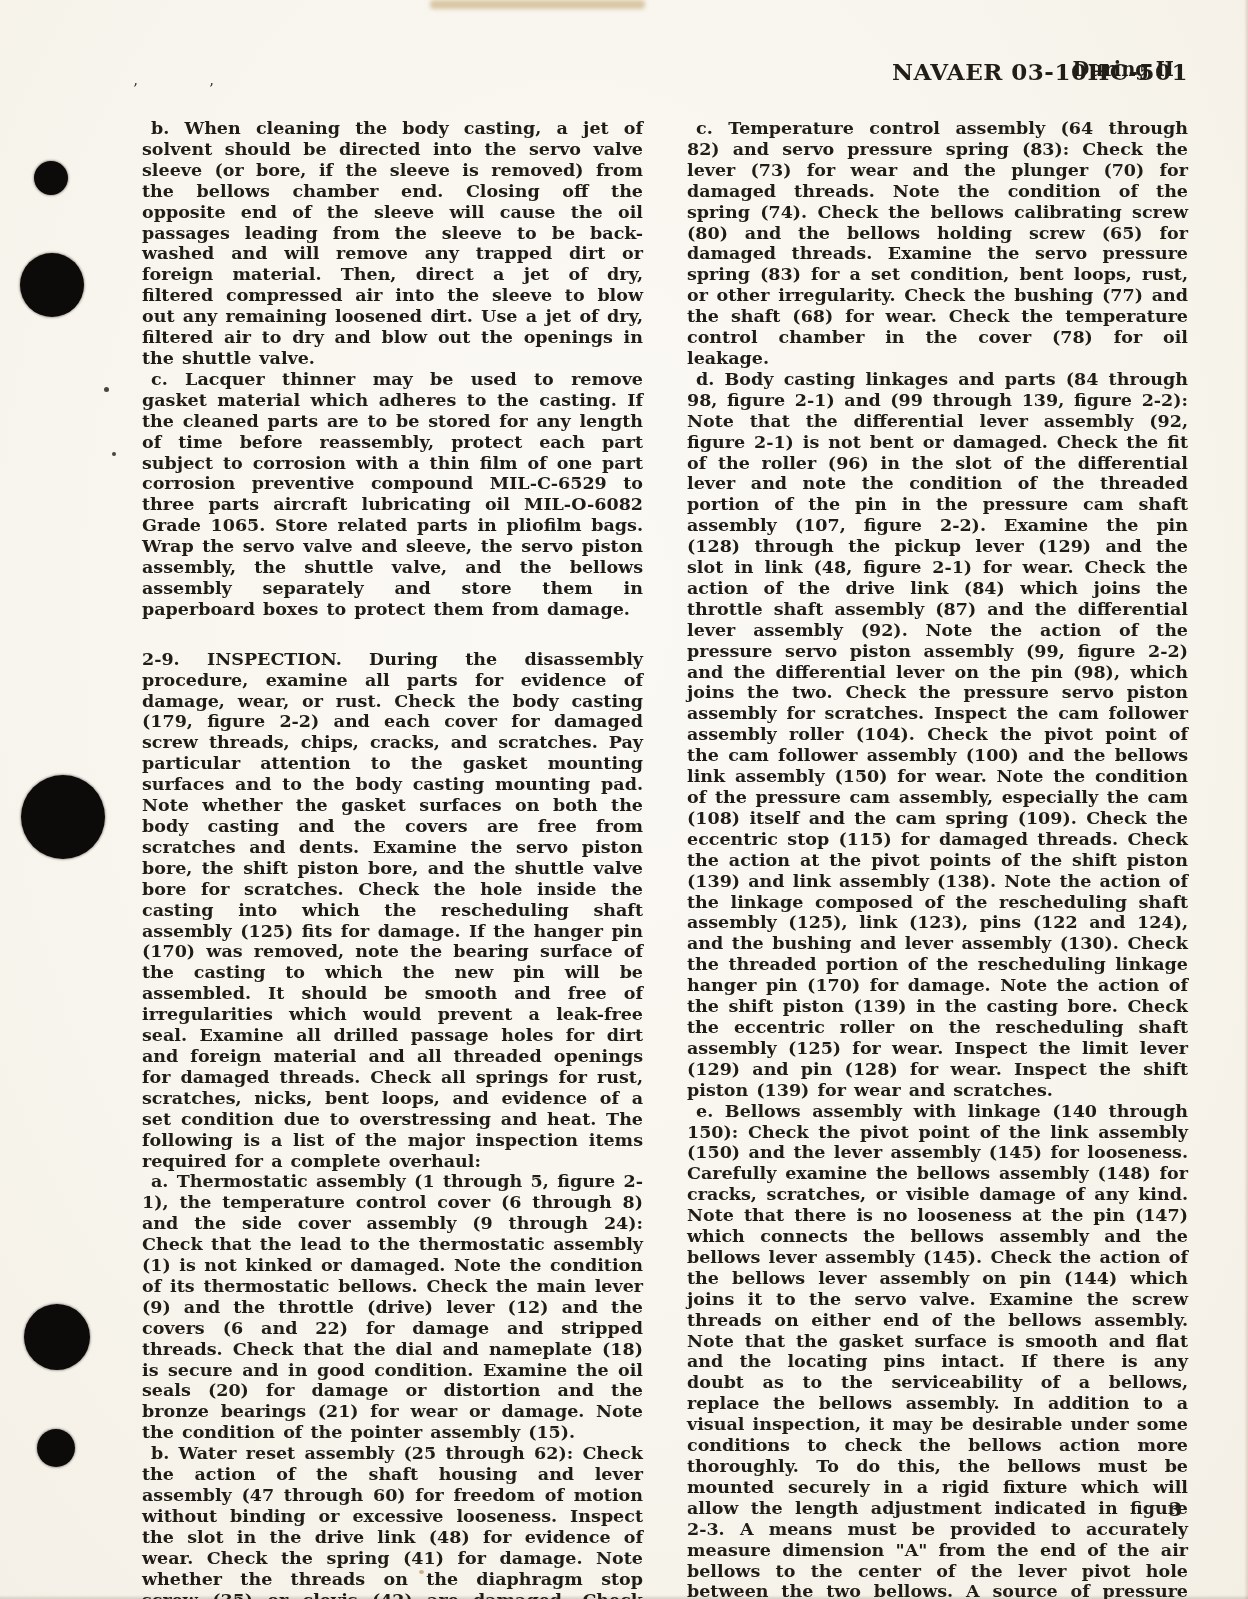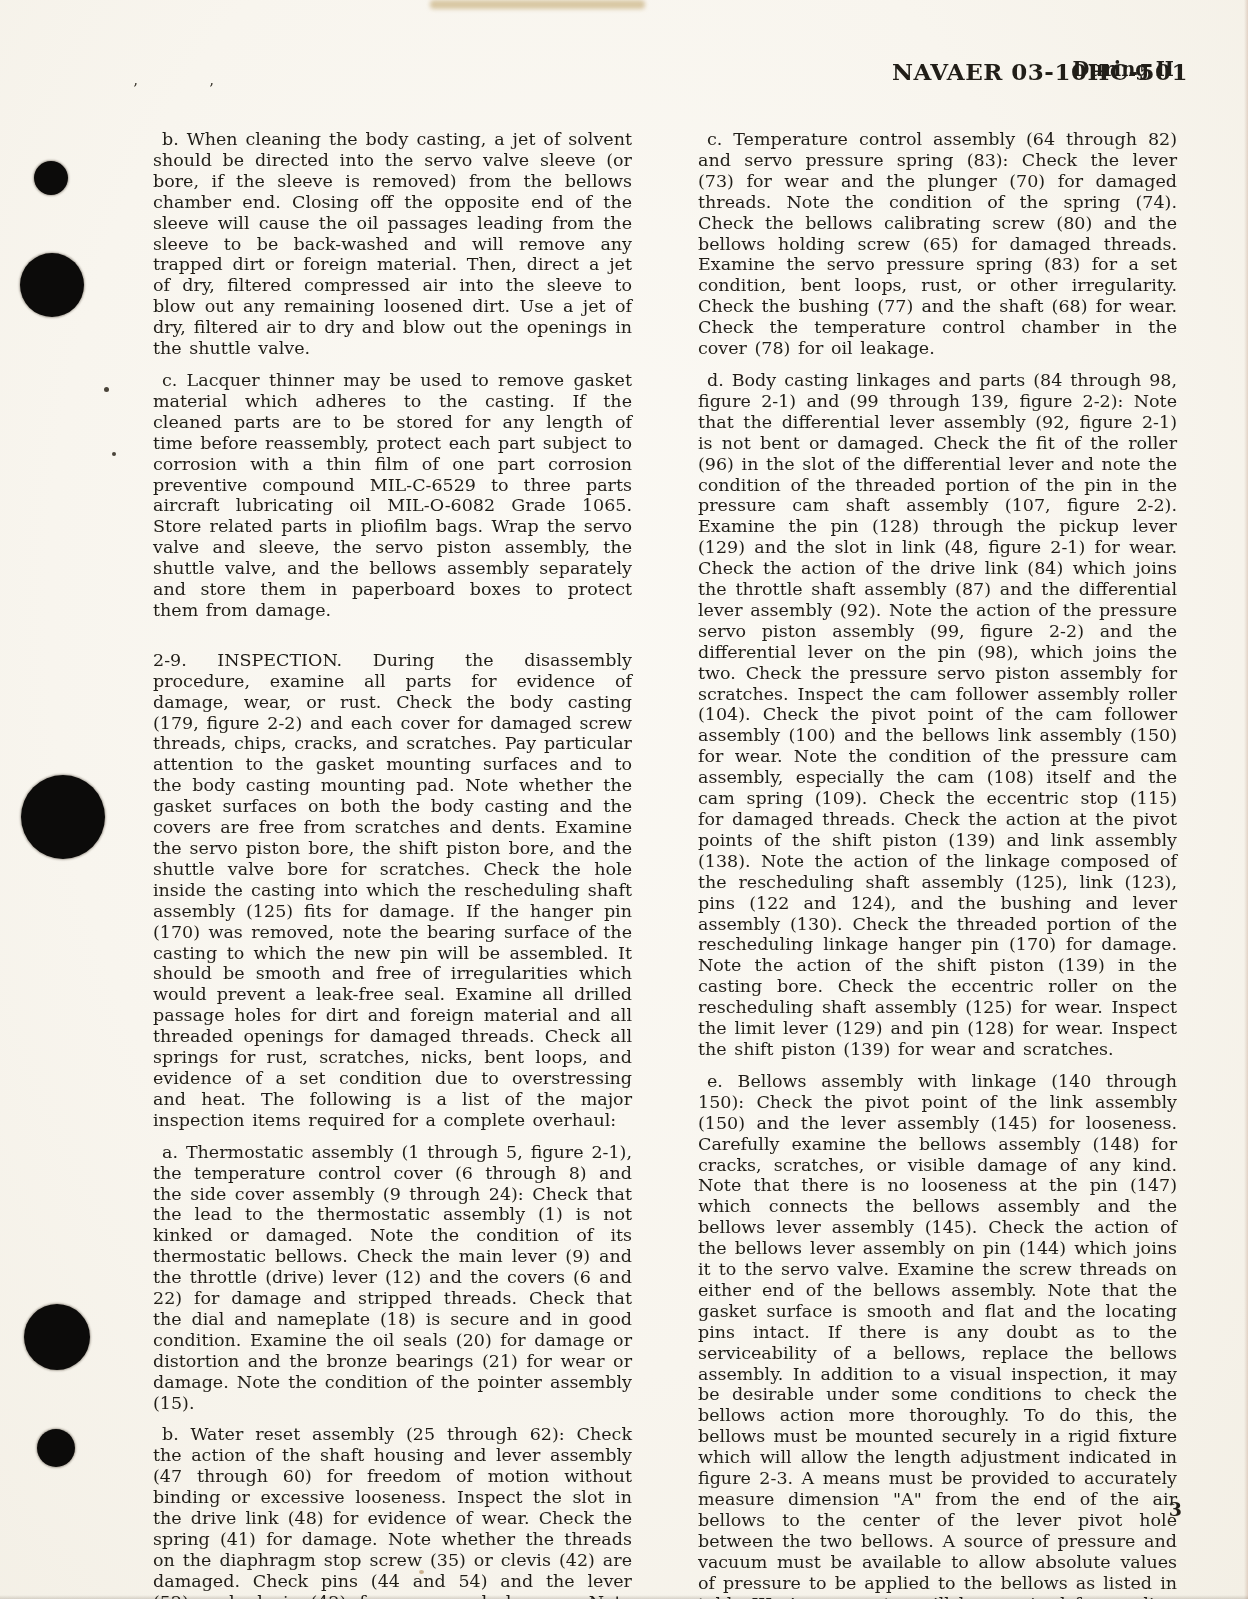--- a/index.html
+++ b/index.html
@@ -22,25 +22,25 @@
     position:absolute;right:14px;top:0;
     font-size:19.5px;font-weight:bold;color:#211e18;
   }
   
   .columns{
     position:absolute;left:142px;top:118px;width:1046px;
     display:flex;gap:44px;
   }
   .col{width:501px;}
   .col p{
-    margin:11px;
+    margin:0;
     font-size:17.5px;line-height:20.9px;
     text-align:justify;
     word-spacing:2px;
-    font-weight:400;
+    font-weight:700;
     color:#201d17;
   }
   .p-lettered{text-indent:9px;}
   .p-section{margin-top:29px !important;}
   
   .page-number{
     position:absolute;right:66px;top:1498px;
     font-size:19px;font-weight:bold;color:#211e18;
   }
   

